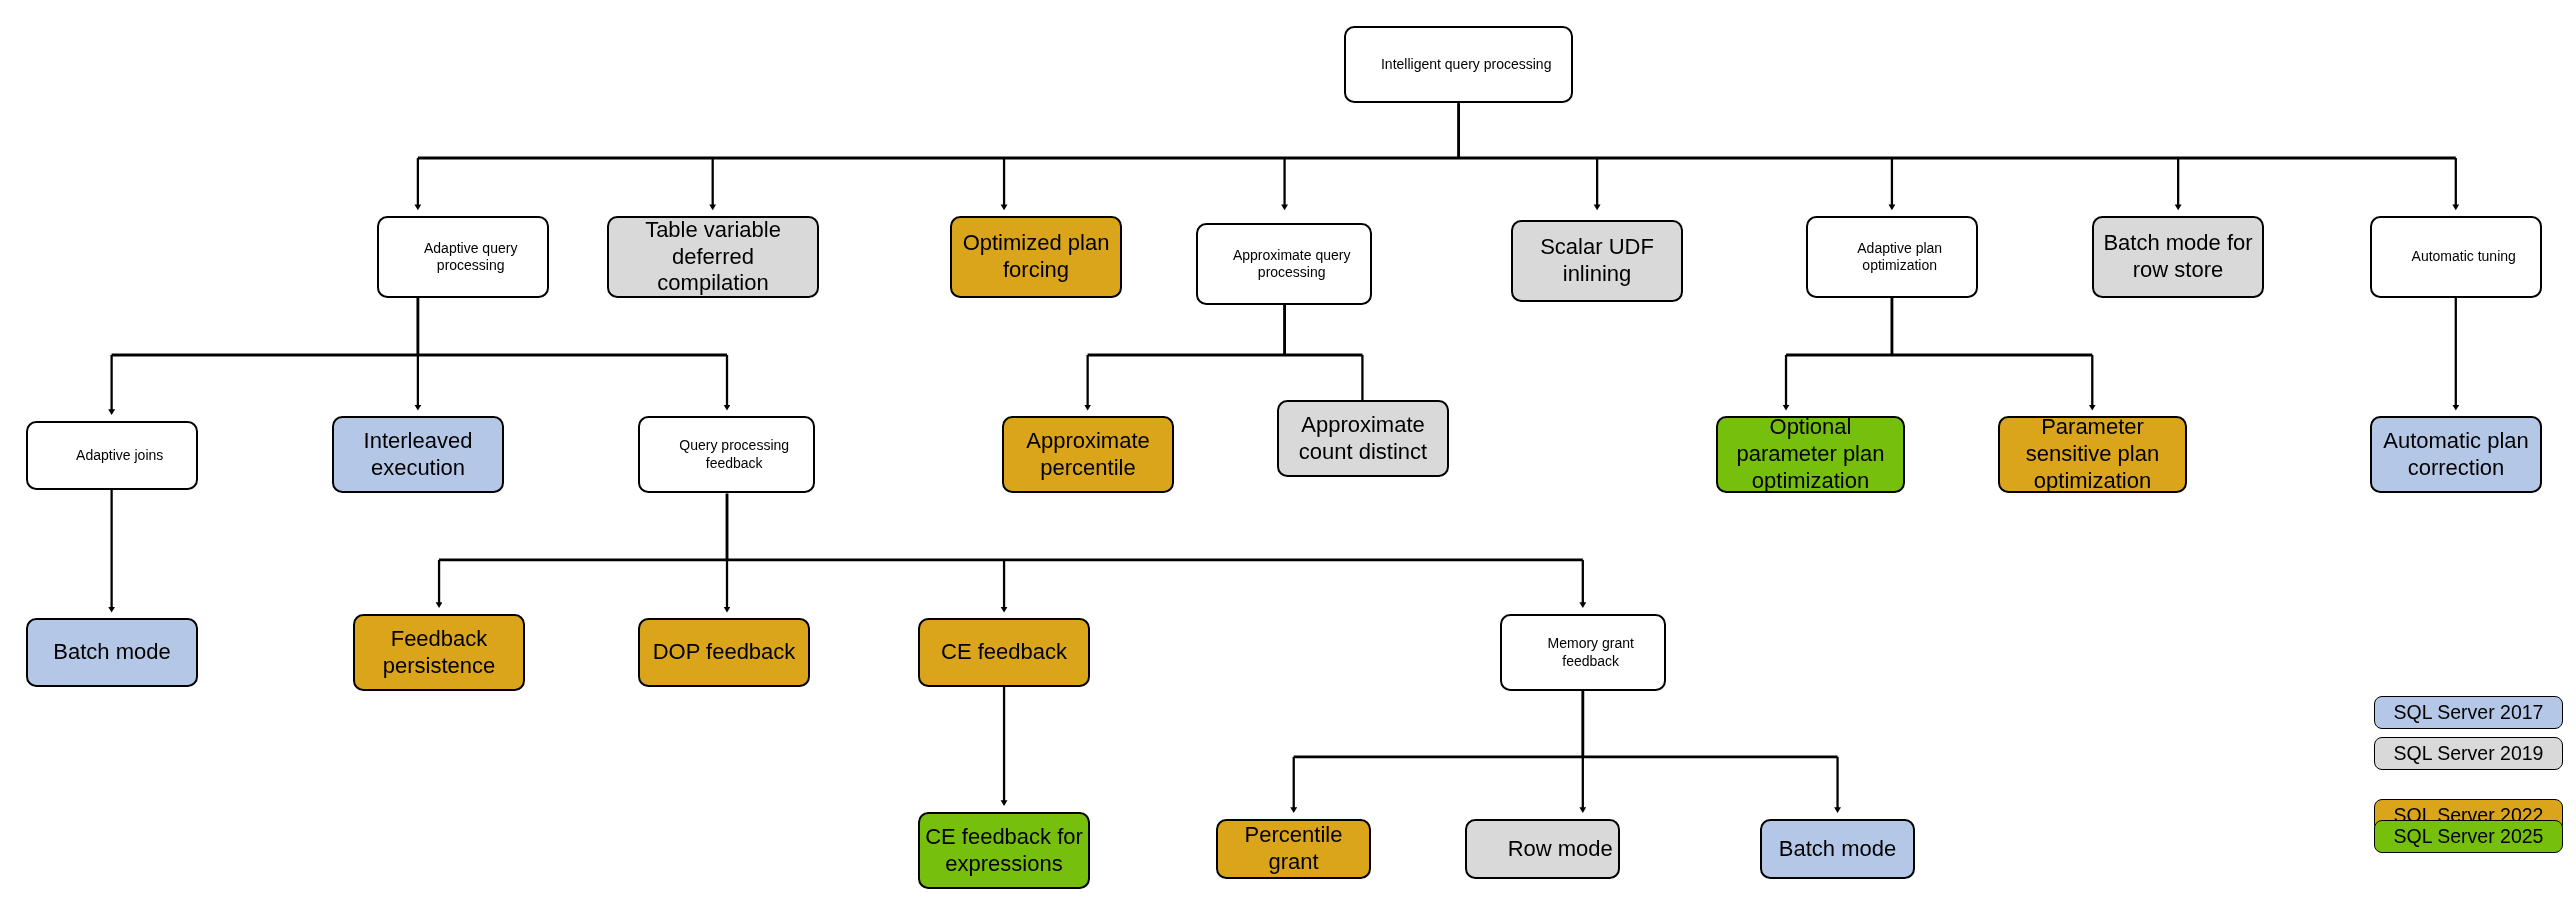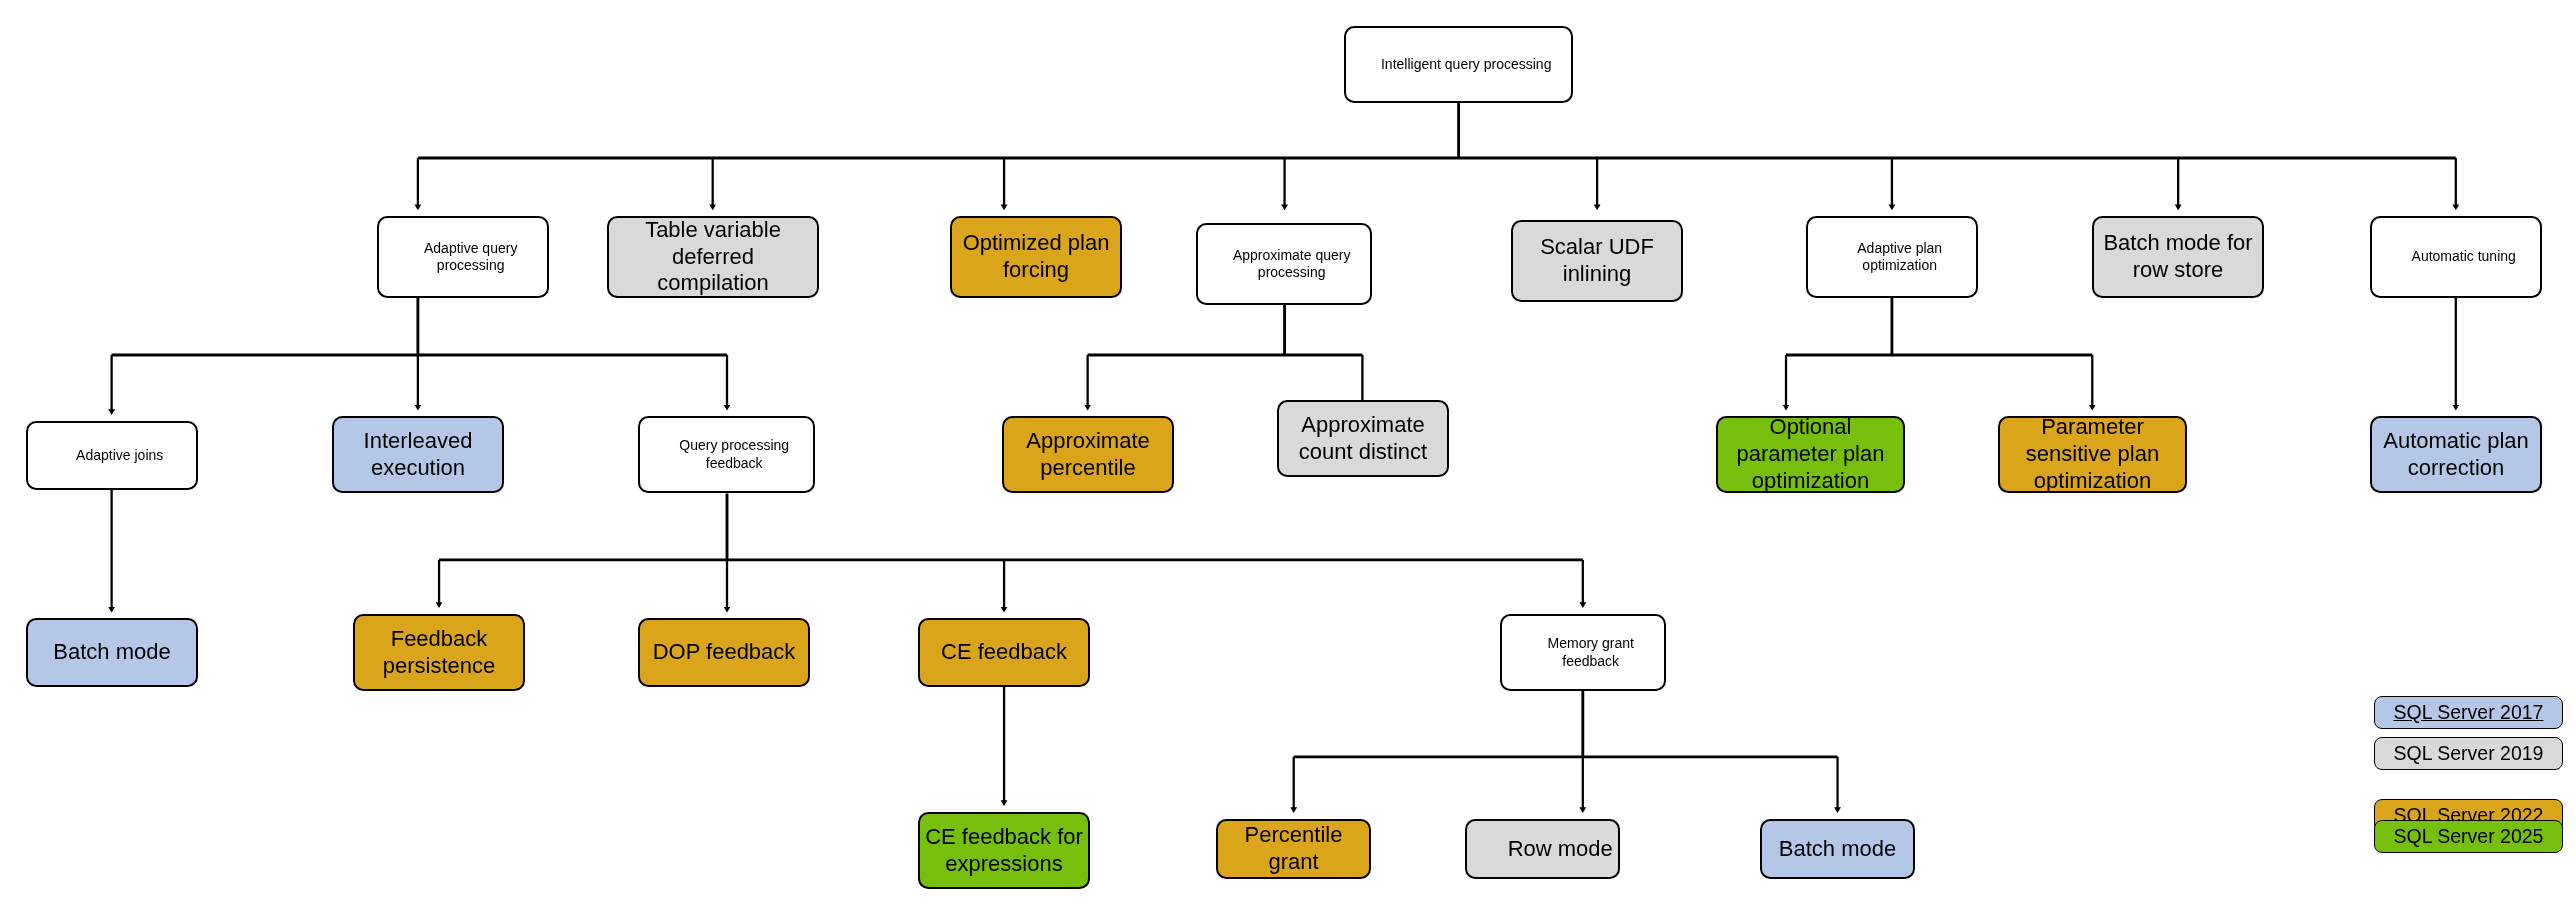--- a/index.html
+++ b/index.html
@@ -181,21 +181,21 @@
       </div>
       <div class="node plain" style="left: 1465px; top: 819px; width: 155px; height: 60px; background: rgb(217, 217, 217); padding-left: 40px;">
         <span class="lbl">Row mode</span>
       </div>
       <div class="node plain" style="left: 1760px; top: 819px; width: 155px; height: 60px; background: rgb(180, 199, 231);">
         <span class="lbl">Batch mode</span>
       </div>
     </div>
 
   <div id="legend">
-      <div class="legend-box" style="left: 2374px; top: 696px; width: 189px; height: 33px; background: rgb(180, 199, 231); text-decoration: underline;">
+      <div class="legend-box" style="left: 2374px; top: 696px; width: 189px; height: 33px; background: rgb(180, 199, 231);">
         <span>SQL Server 2017</span>
       </div>
       <div class="legend-box" style="left: 2374px; top: 737px; width: 189px; height: 33px; background: rgb(217, 217, 217);">
         <span>SQL Server 2019</span>
       </div>
       <div class="legend-box" style="left: 2374px; top: 779px; width: 189px; height: 33px; background: rgb(219, 165, 27); margin-top: 20px;">
         <span>SQL Server 2022</span>
       </div>
       <div class="legend-box" style="left: 2374px; top: 820px; width: 189px; height: 33px; background: rgb(118, 192, 13);">
         <span>SQL Server 2025</span>

